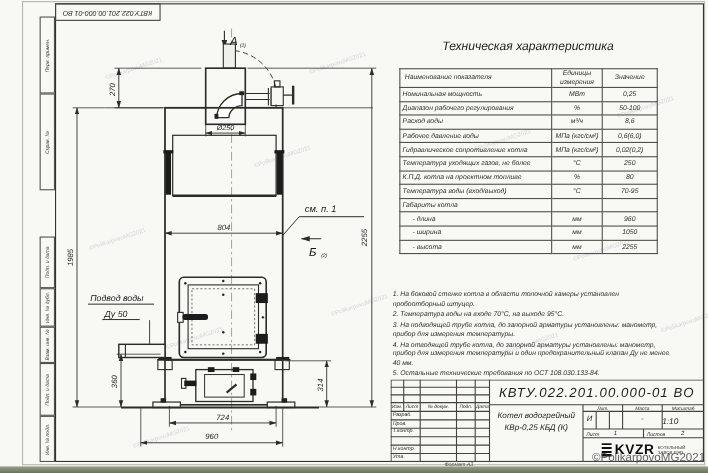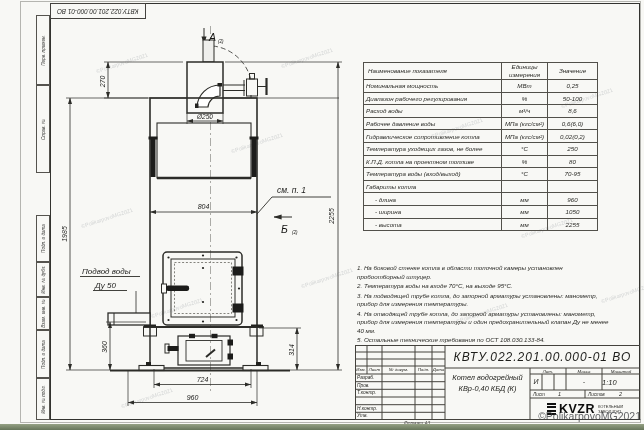--- a/index.html
+++ b/index.html
@@ -239,20 +239,21 @@
     <text x="205" y="118.5" class="dtxt" text-anchor="middle" style="font-size:6.5px">Ø250</text>
     <text x="203.5" y="209" class="dtxt" text-anchor="middle">804</text>
     <text x="66.5" y="234" class="dtxt" text-anchor="middle" transform="rotate(-90 66.5 234)">1985</text>
     <text x="334" y="216" class="dtxt" text-anchor="middle" transform="rotate(-90 334 216)">2255</text>
     <text x="106.5" y="347" class="dtxt" text-anchor="middle" transform="rotate(-90 106.5 347)">360</text>
     <text x="293.5" y="350" class="dtxt" text-anchor="middle" transform="rotate(-90 293.5 350)">314</text>
     <text x="202.5" y="381.5" class="dtxt" text-anchor="middle">724</text>
     <text x="192.5" y="399.5" class="dtxt" text-anchor="middle">960</text>
   </svg>
 
+  <div class="abs spec-title">Техническая характеристика</div>
   <table class="spec">
     <colgroup>
         <col style="width:138px">
         <col style="width:46px">
         <col style="width:50px">
       </colgroup>
     <tbody>
         <tr style="height:17px">
       <th style="text-align:left;padding-left:4px">Наименование показателя</th>
       <th>Единицы измерения</th>
@@ -350,21 +351,21 @@
     <div class="txt" style="left:2px;top:30px;font-size:4.8px">Разраб.</div>
     <div class="txt" style="left:2px;top:37.7px;font-size:4.8px">Пров.</div>
     <div class="txt" style="left:2px;top:45.3px;font-size:4.8px">Т.контр.</div>
     <div class="txt" style="left:2px;top:60.7px;font-size:4.8px">Н.контр.</div>
     <div class="txt" style="left:2px;top:68.3px;font-size:4.8px">Утв.</div>
 
     <div class="abs docnum">КВТУ.022.201.00.000-01 ВО</div>
 
     <div class="abs prodtitle">
       <span>Котел водогрейный</span>
-      <span>КВр-0,40 КБД (К)</span>
+      <span>КВр-0,25 КБД (К)</span>
     </div>
 
     <div class="txt" style="left:175px;top:23.5px;width:36px;text-align:center;font-size:4.4px">Лит.</div>
     <div class="txt" style="left:211px;top:23.5px;width:36px;text-align:center;font-size:4.4px">Масса</div>
     <div class="txt" style="left:247px;top:23.5px;width:38px;text-align:center;font-size:4.4px">Масштаб</div>
     <div class="txt" style="left:175px;top:33px;width:12px;text-align:center;font-size:7px">И</div>
     <div class="txt" style="left:211px;top:33px;width:36px;text-align:center;font-size:7px">-</div>
     <div class="txt" style="left:247px;top:32.5px;width:38px;font-size:7.5px">1:10</div>
 
     <div class="txt" style="left:178px;top:46.5px;font-size:4.6px">Лист</div>

